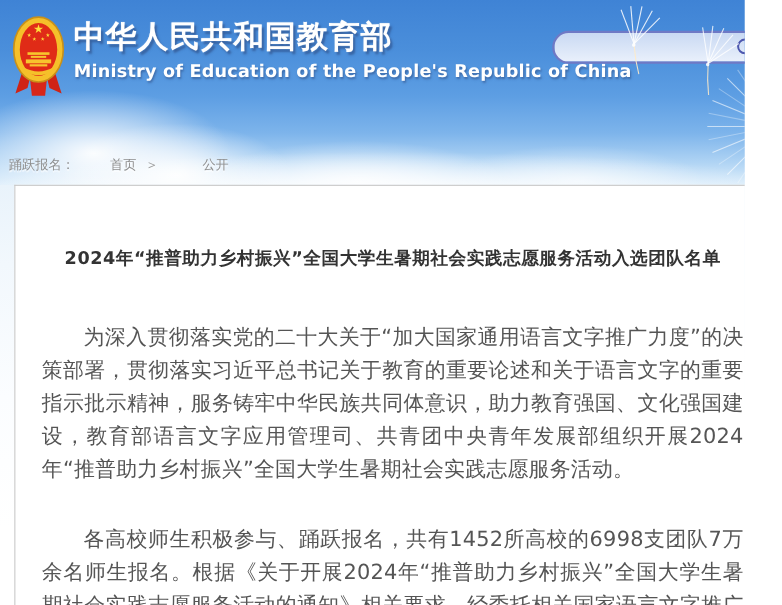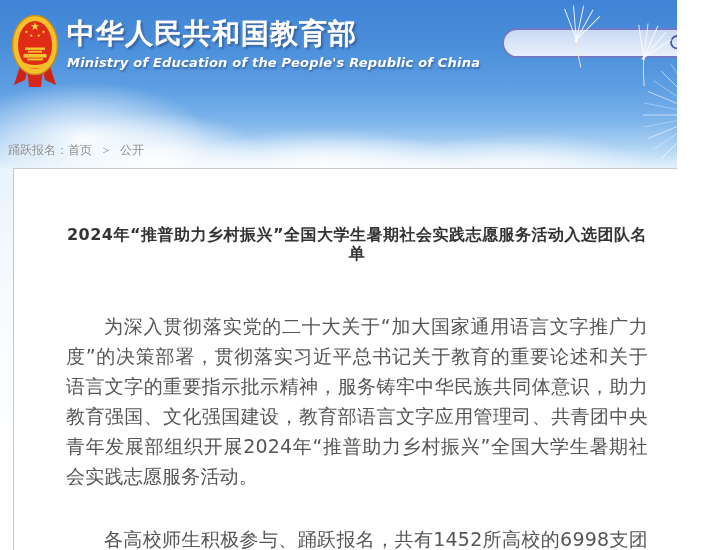--- a/index.html
+++ b/index.html
@@ -27,23 +27,22 @@
   .cloud.c4 { left:410px; top:132px; width:230px; height:65px; opacity:.6; }
   .cloud.c5 { left:-20px; top:138px; width:750px; height:70px; opacity:.9; }
   
   .brand { position:absolute; left:11px; top:13px; display:flex; align-items:flex-start; }
   .titles { margin-left:8px; padding-top:6px; }
   .site-title {
     font-size:28px; font-weight:bold; color:#ffffff; letter-spacing:1px; line-height:1.1;
     text-shadow:2px 2px 2px rgba(45,75,130,.65), 0 0 1px rgba(255,255,255,.7);
   }
   .site-subtitle {
-    margin-top:5px; font-size:13px; font-weight:bold; color:#ffffff; letter-spacing:.2px;
+    margin-top:5px; font-size:16px; font-weight:bold; color:#ffffff; letter-spacing:.2px;
     text-shadow:1px 2px 2px rgba(45,75,130,.6);
-    font-style:italic;
   }
   
   .searchbox {
     position:absolute; left:502px; top:28px; width:196px; height:30px;
     border:2px solid #6f79c5; border-radius:16px;
     background:linear-gradient(180deg,#c9d9f3,#e9f0fb);
     display:flex; align-items:center; padding:0 8px 0 12px;
   }
   .searchbox input {
     flex:1; min-width:0; border:none; background:transparent; outline:none;
@@ -54,27 +53,27 @@
   
   .dandelion { position:absolute; left:633px; top:40px; pointer-events:none; }
   .seed { position:absolute; pointer-events:none; }
   .seed.s1 { left:556px; top:4px;  transform:rotate(12deg); }
   .seed.s2 { left:624px; top:22px; transform:rotate(24deg); }
   
   .breadcrumb {
     position:absolute; left:8px; top:142px; font-size:12px; color:#8e8e8e;
     text-shadow:0 1px 1px rgba(255,255,255,.8); white-space:nowrap;
   }
-  .breadcrumb a { color:#8e8e8e; text-decoration:none; cursor:pointer; }
+  .breadcrumb a { color:#8e8e8e; text-decoration:none; cursor:pointer;margin-left:32px; }
   .breadcrumb .sep { margin:0 8px; color:#9a9a9a; }
   
   .panel {
     position:absolute; left:13px; top:168px; width:688px; height:382px;
     background:#ffffff; border:1px solid #c9c9c9; border-bottom:none;
-    padding:56px 52px 0;
+    padding:56px 24px 0;
   }
   .article-title {
     margin:0 0 48px; font-size:16px; font-weight:bold; color:#333333;
     text-align:center; letter-spacing:.5px; line-height:1.2;
   }
   .panel p {
     margin:0 0 33px; font-size:19px; color:#555555; line-height:30px;
     text-indent:2em; text-align:justify; letter-spacing:.2px;
   }
 </style>

